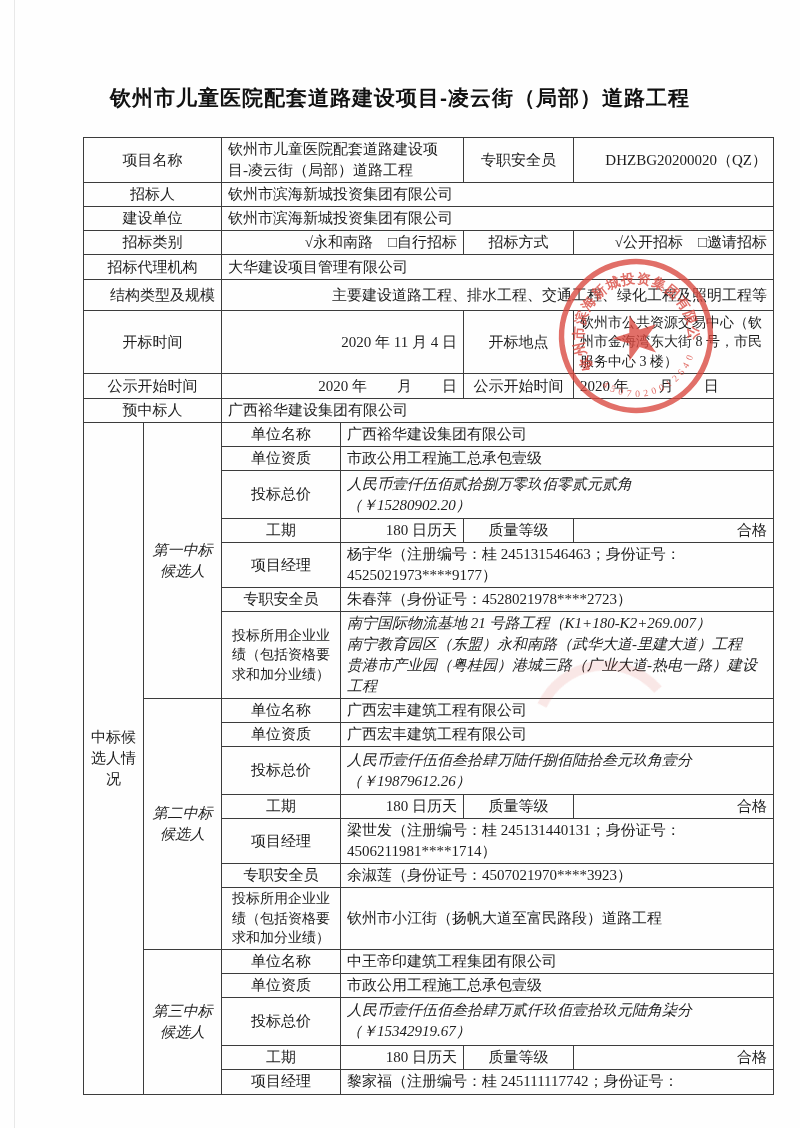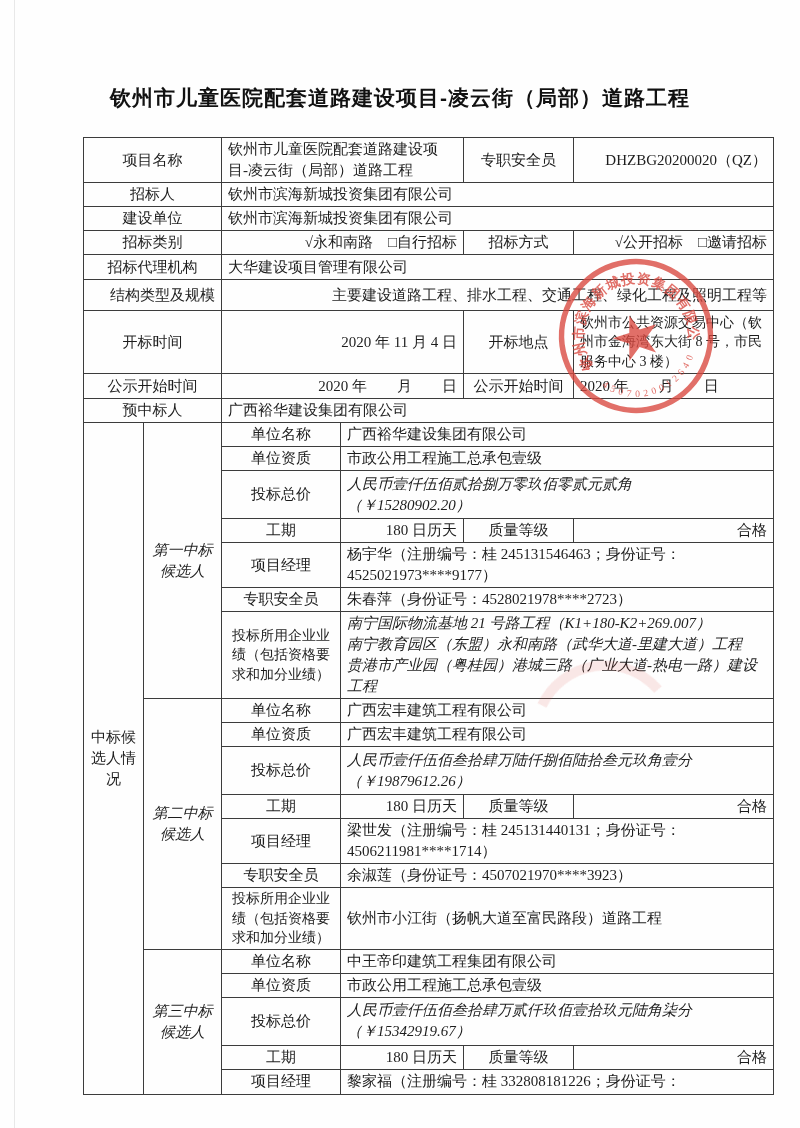--- a/index.html
+++ b/index.html
@@ -216,21 +216,21 @@
 （￥15342919.67）</td>
   </tr>
   <tr class="h23">
     <td class="lab">工期</td>
     <td class="cen">180 日历天</td>
     <td class="lab">质量等级</td>
     <td class="cen">合格</td>
   </tr>
   <tr class="h26">
     <td class="lab">项目经理</td>
-    <td class="val" colspan="3">黎家福（注册编号：桂 332808181226；身份证号：</td>
+    <td class="val" colspan="3">黎家福（注册编号：桂 245111117742；身份证号：</td>
   </tr>
 </tbody>
   </table>
 
 <div class="stamp">
   <svg width="160" height="160" viewBox="0 0 200 200">
     <circle cx="100" cy="100" r="93" fill="none" stroke="#d9483f" stroke-width="7"></circle>
     <polygon points="100,73 106.8,93.7 128.5,93.7 110.9,106.5 117.6,127.3 100,114.5 82.4,127.3 89.1,106.5 71.5,93.7 93.2,93.7" fill="#d9483f"></polygon>
     <defs>
       <path id="sealTopArc" d="M 38,122.6 A 66,66 0 1 1 162,122.6" fill="none"></path>

